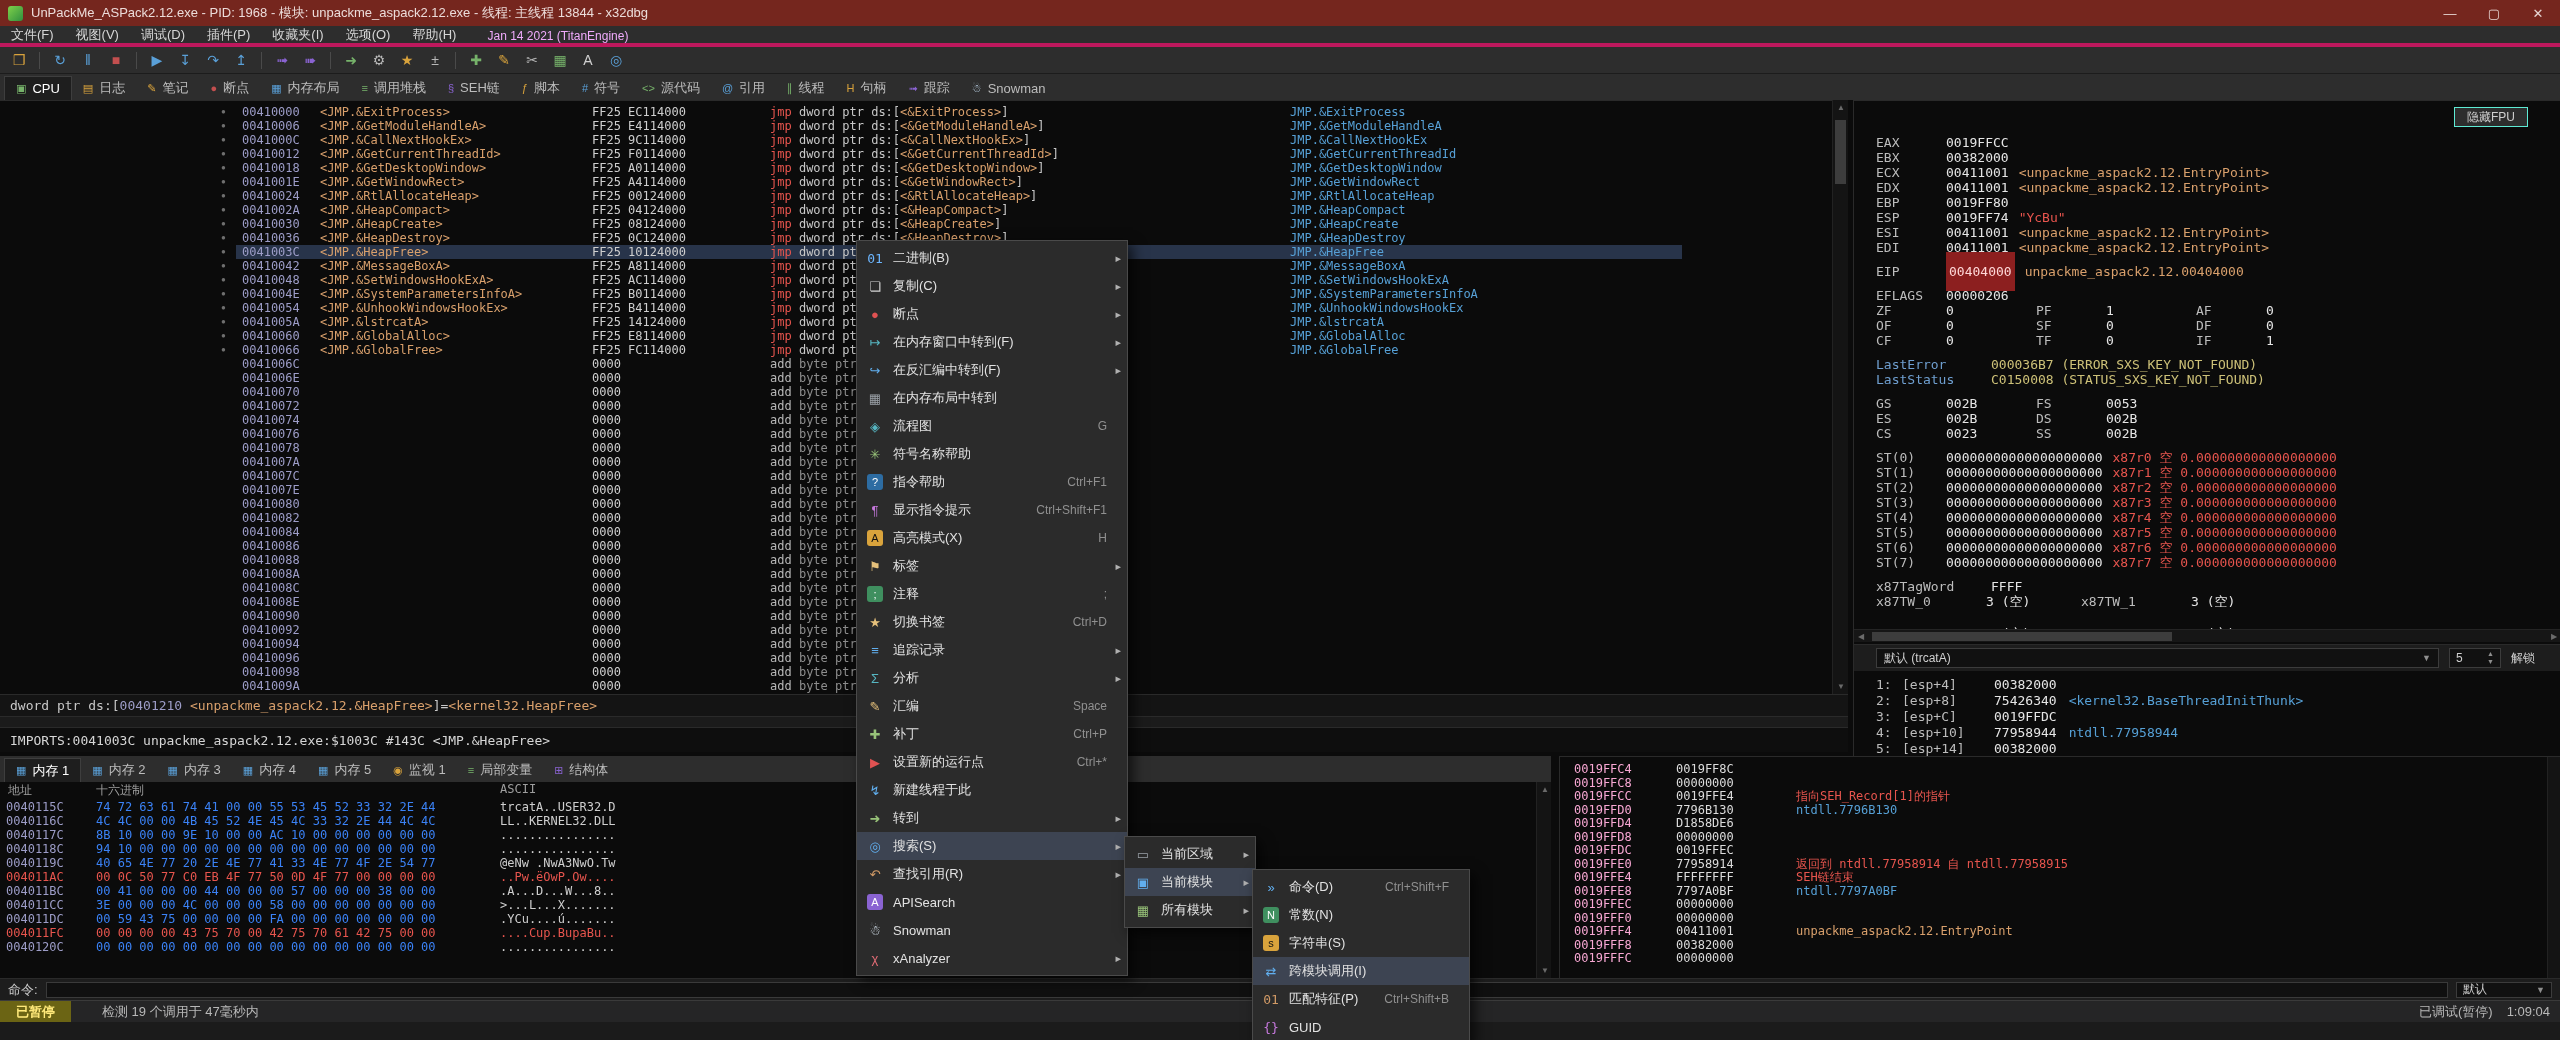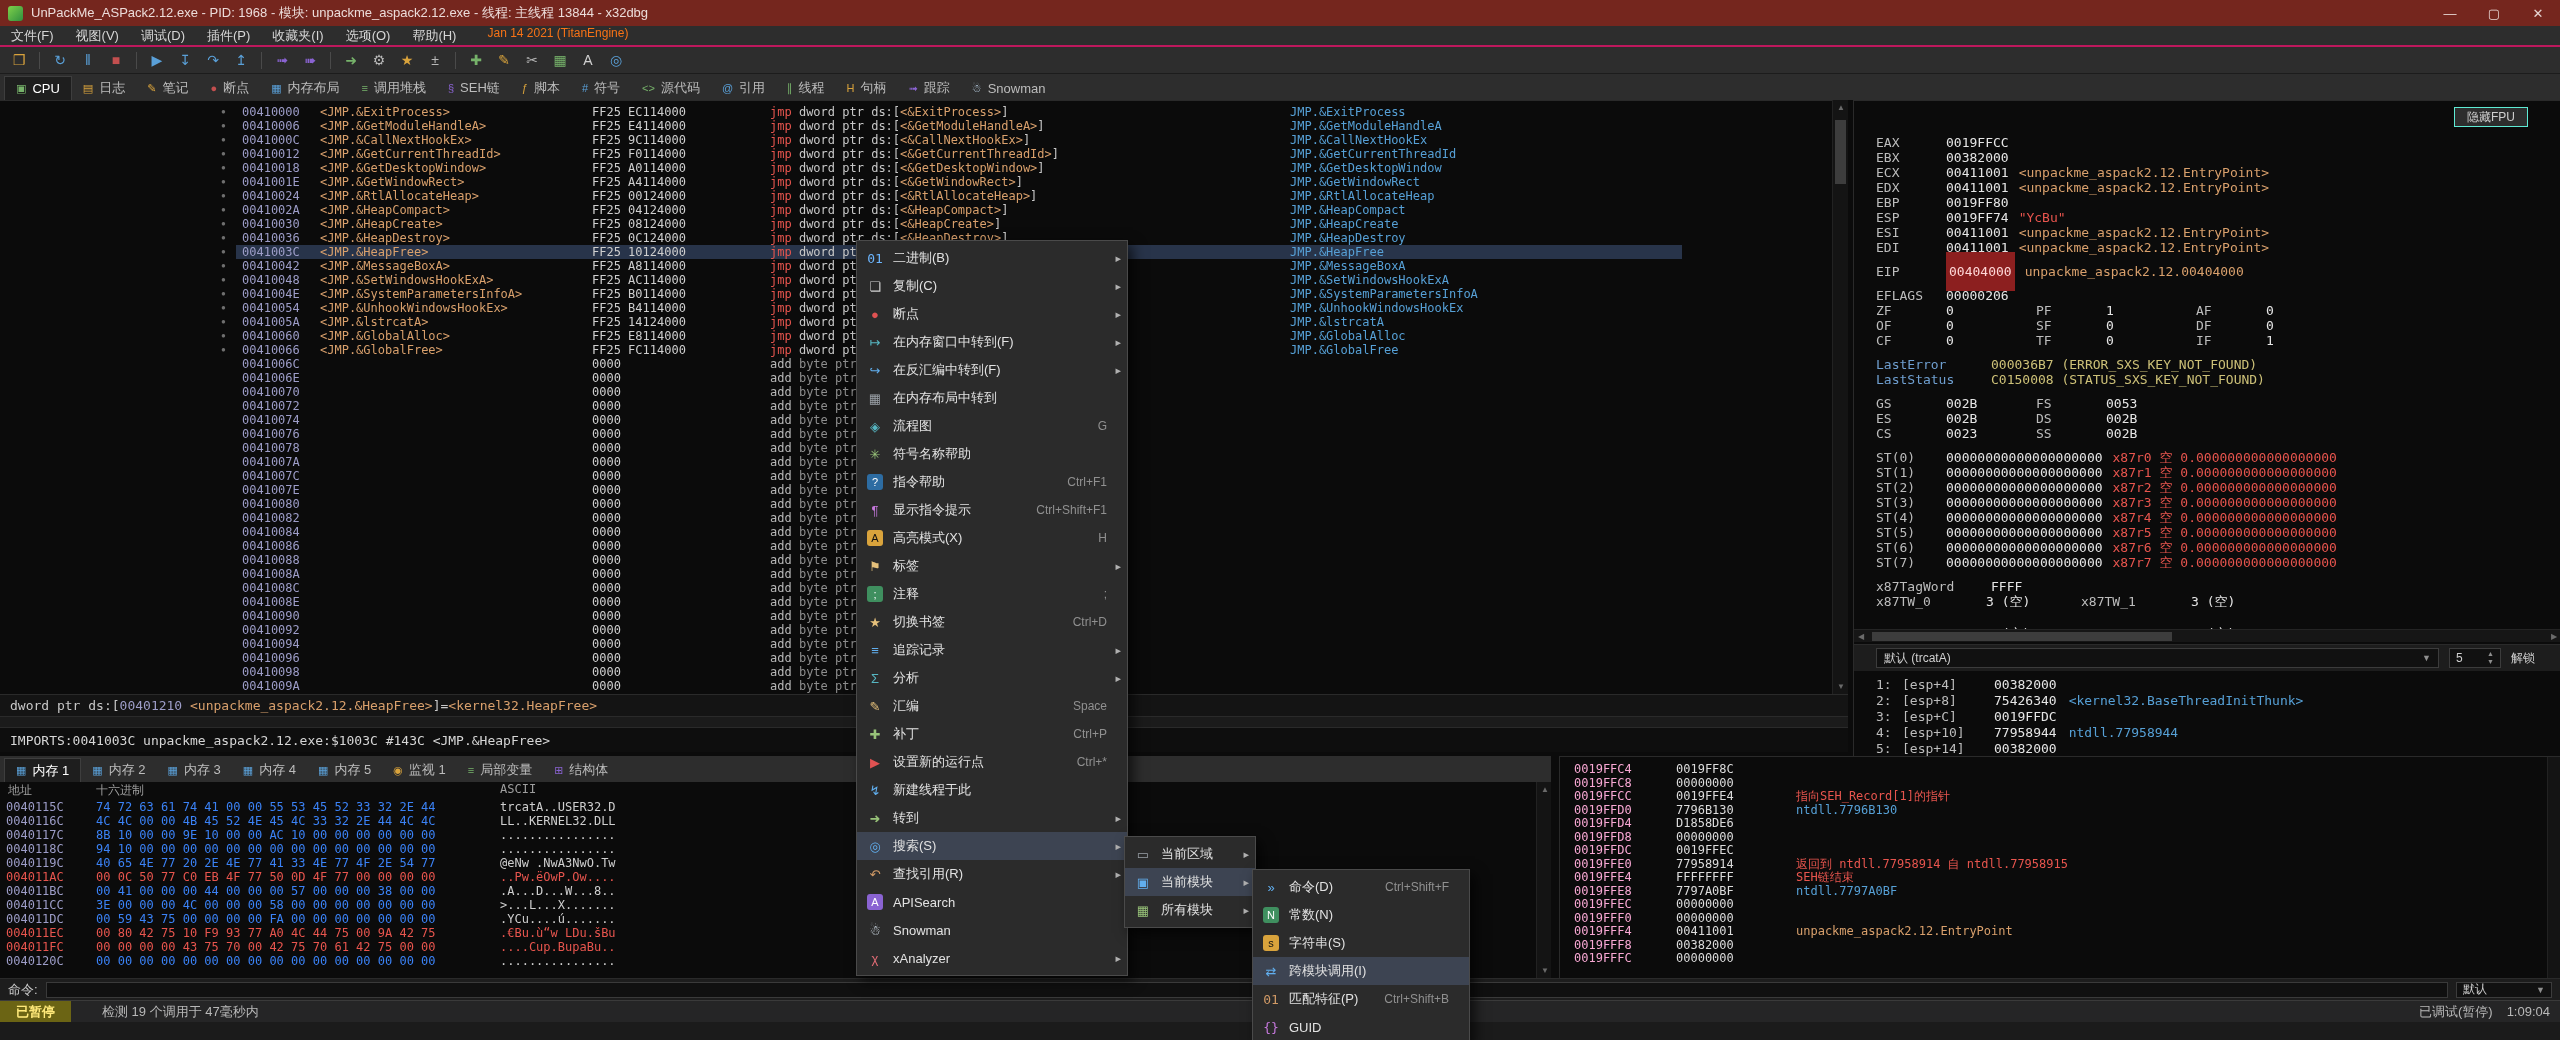--- a/index.html
+++ b/index.html
@@ -11,23 +11,23 @@
   
   .titlebar{position:absolute;left:0;top:0;width:2560px;height:26px;background:#75261e;
             display:flex;align-items:center;padding-left:8px;font-size:13px;color:#ecdcda;}
   .app-icon{width:15px;height:15px;border-radius:3px;background:linear-gradient(135deg,#7fd14a,#2f8f3f);
             margin-right:8px;flex:none;}
   .win-controls{margin-left:auto;display:flex;height:100%;}
   .win-btn{width:44px;height:100%;display:flex;align-items:center;justify-content:center;color:#e7d5d2;font-size:13px;}
 
   
   .menubar{position:absolute;left:0;top:26px;width:2560px;height:21px;background:#2d2d2d;
-           display:flex;align-items:flex-start;font-size:13px;color:#d6d6d6;border-bottom:2px solid #be185d;}
+           display:flex;align-items:flex-end;font-size:13px;color:#d6d6d6;border-bottom:4px solid #be185d;}
   .menu-item{padding:0 11px;height:100%;display:flex;align-items:center;}
-  .build-info{color:#f97316;margin-left:20px;font-size:12px;}
+  .build-info{color:#f0abfc;margin-left:20px;font-size:12px;}
 
   
   .toolbarbar{position:absolute;left:0;top:47px;width:2560px;height:27px;background:#2d2d2d;
               border-bottom:1px solid #1c1c1c;display:flex;align-items:center;padding-left:6px;gap:2px;}
   .tbtn{width:26px;height:23px;display:flex;align-items:center;justify-content:center;border-radius:3px;}
   .tglyph{font-size:14px;line-height:1;}
   .tsep{width:1px;height:17px;background:#4a4a4a;margin:0 5px;}
 
   
   .tabbar{position:absolute;left:0;top:74px;width:2560px;height:26px;background:#2d2d2d;
@@ -478,21 +478,20 @@
     <div class="dump-rows" id="dump-rows">
         <div class="dump-row"><span class="du-a">0040115C</span><span class="du-h">74 72 63 61 74 41 00 00 55 53 45 52 33 32 2E 44</span><span class="du-s">trcatA..USER32.D</span></div>
         <div class="dump-row"><span class="du-a">0040116C</span><span class="du-h">4C 4C 00 00 4B 45 52 4E 45 4C 33 32 2E 44 4C 4C</span><span class="du-s">LL..KERNEL32.DLL</span></div>
         <div class="dump-row"><span class="du-a">0040117C</span><span class="du-h">8B 10 00 00 9E 10 00 00 AC 10 00 00 00 00 00 00</span><span class="du-s">................</span></div>
         <div class="dump-row"><span class="du-a">0040118C</span><span class="du-h">94 10 00 00 00 00 00 00 00 00 00 00 00 00 00 00</span><span class="du-s">................</span></div>
         <div class="dump-row"><span class="du-a">0040119C</span><span class="du-h">40 65 4E 77 20 2E 4E 77 41 33 4E 77 4F 2E 54 77</span><span class="du-s">@eNw .NwA3NwO.Tw</span></div>
         <div class="dump-row hl"><span class="du-a">004011AC</span><span class="du-h">00 0C 50 77 C0 EB 4F 77 50 0D 4F 77 00 00 00 00</span><span class="du-s">..Pw.ëOwP.Ow....</span></div>
         <div class="dump-row"><span class="du-a">004011BC</span><span class="du-h">00 41 00 00 00 44 00 00 00 57 00 00 00 38 00 00</span><span class="du-s">.A...D...W...8..</span></div>
         <div class="dump-row"><span class="du-a">004011CC</span><span class="du-h">3E 00 00 00 4C 00 00 00 58 00 00 00 00 00 00 00</span><span class="du-s">&gt;...L...X.......</span></div>
         <div class="dump-row"><span class="du-a">004011DC</span><span class="du-h">00 59 43 75 00 00 00 00 FA 00 00 00 00 00 00 00</span><span class="du-s">.YCu....ú.......</span></div>
-        <div class="dump-row hl"><span class="du-a">004011EC</span><span class="du-h">00 80 42 75 10 F9 93 77 A0 4C 44 75 00 9A 42 75</span><span class="du-s">.€Bu.ù“w LDu.šBu</span></div>
         <div class="dump-row hl"><span class="du-a">004011FC</span><span class="du-h">00 00 00 00 43 75 70 00 42 75 70 61 42 75 00 00</span><span class="du-s">....Cup.BupaBu..</span></div>
         <div class="dump-row"><span class="du-a">0040120C</span><span class="du-h">00 00 00 00 00 00 00 00 00 00 00 00 00 00 00 00</span><span class="du-s">................</span></div>
       </div>
   </div>
   <div class="dump-scroll">
     <span class="sarrow" style="top:0">▲</span>
     <span class="sarrow" style="bottom:0">▼</span>
   </div>
   <div class="stackpane">
     <div class="stack-rows" id="stack-rows">

